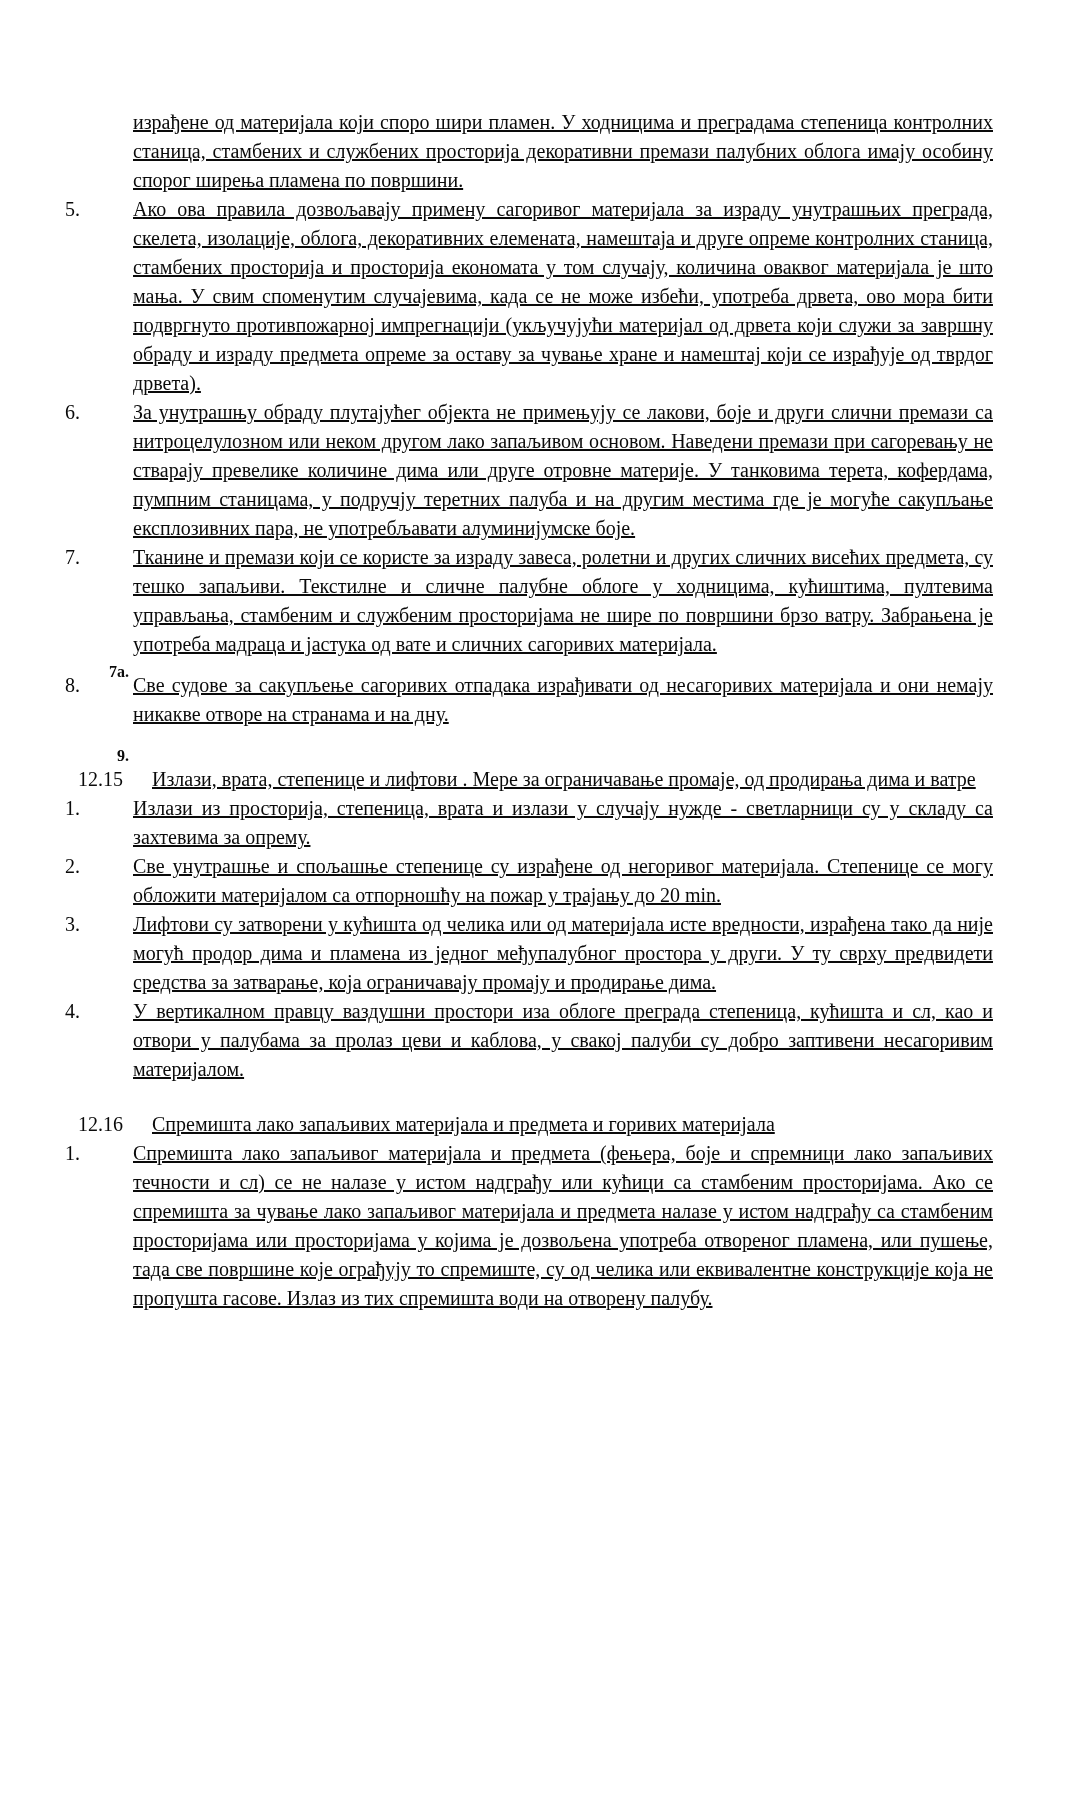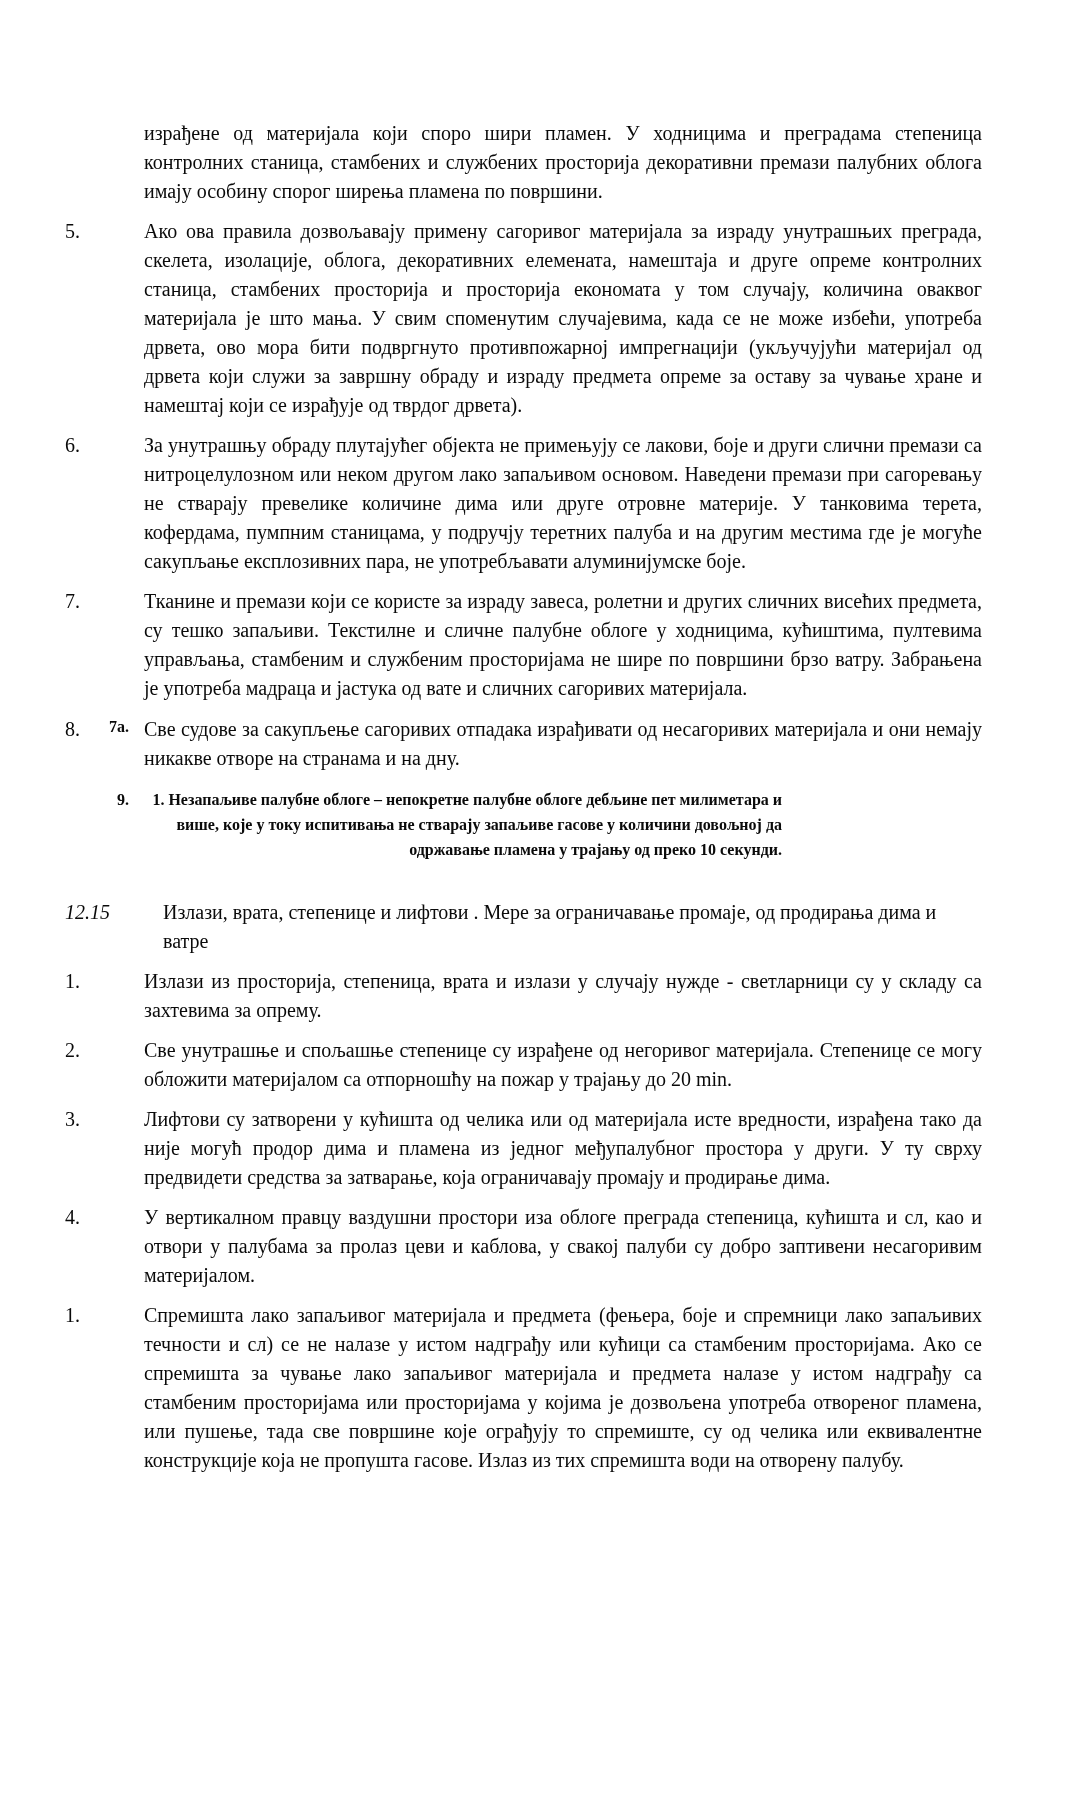--- a/index.html
+++ b/index.html
@@ -8,27 +8,27 @@
     box-sizing:border-box;
     width:1090px;height:1820px;
     padding:108px 97px 40px 65px;
     font-family:"Liberation Serif","DejaVu Serif",serif;
     font-size:20px;line-height:29px;color:#0a0a0a;
     background:#ffffff;
   }
   .block{position:relative;padding-left:68px;}
   .num{position:absolute;left:0;top:0;width:64px;white-space:nowrap;}
   .body{display:block;}
-  .part{margin:11px;}
+  .part{margin:0;text-decoration:underline;}
   .role-continuation{ text-align:justify; }
   .role-item{ text-align:justify; }
   .role-item-bold{ font-weight:700; text-align:right; line-height:25px; font-size:16px; }
   .role-item-bold .body{ max-width:660px; }
   .role-section-heading{ padding-left:87px; text-align:left; }
-  .role-section-heading .num{ left:0; width:74px;font-style:italic; }
+  .role-section-heading .num{ left:13px; width:74px; }
   .role-footnote{ padding-left:0; margin-left:-12px; text-align:left; }
   .gap-xs{ margin-top:12px; }
   .gap-sm{ margin-top:14px; }
   .gap-md{ margin-top:26px; }
   .gap-lg{ margin-top:36px; }
 </style>
 </head>
 <body>
 
 <main class="page">
@@ -62,21 +62,20 @@
   </div>
       <div class="block role-item gap-xs">
     <span class="num">8.</span>
     <div class="body">
           <div class="part">Све судове за сакупљење сагоривих отпадака израђивати од несагоривих материјала и они немају никакве отворе на странама и на дну.</div>
         </div>
   </div>
       <div class="block role-item-bold gap-sm">
     <span class="num">9.</span>
     <div class="body">
-          <div class="part">1. Незапаљиве палубне облоге – непокретне палубне облоге дебљине пет милиметара и више, које у току испитивања не стварају запаљиве гасове у количини довољној да одржавање пламена у трајању од преко 10 секунди.</div>
         </div>
   </div>
       <div class="block role-section-heading gap-lg">
     <span class="num">12.15</span>
     <div class="body">
           <div class="part">Излази, врата, степенице и лифтови . Мере за ограничавање промаје, од продирања дима и ватре</div>
         </div>
   </div>
       <div class="block role-item">
     <span class="num">1.</span>
@@ -95,20 +94,26 @@
     <div class="body">
           <div class="part">Лифтови су затворени у кућишта од челика или од материјала исте вредности, израђена тако да није могућ продор дима и пламена из једног међупалубног простора у други. У ту сврху предвидети средства за затварање, која ограничавају промају и продирање дима.</div>
         </div>
   </div>
       <div class="block role-item">
     <span class="num">4.</span>
     <div class="body">
           <div class="part">У вертикалном правцу ваздушни простори иза облоге преграда степеница, кућишта и сл, као и отвори у палубама за пролаз цеви и каблова, у свакој палуби су добро заптивени несагоривим материјалом.</div>
         </div>
   </div>
+      <div class="block role-section-heading gap-md">
+    <span class="num">12.16</span>
+    <div class="body">
+          <div class="part">Спремишта лако запаљивих материјала и предмета и горивих материјала</div>
+        </div>
+  </div>
       <div class="block role-item">
     <span class="num">1.</span>
     <div class="body">
           <div class="part">Спремишта лако запаљивог материјала и предмета (фењера, боје и спремници лако запаљивих течности и сл) се не налазе у истом надграђу или кућици са стамбеним просторијама. Ако се спремишта за чување лако запаљивог материјала и предмета налазе у истом надграђу са стамбеним просторијама или просторијама у којима је дозвољена употреба отвореног пламена, или пушење, тада све површине које ограђују то спремиште, су од челика или еквивалентне конструкције која не пропушта гасове. Излаз из тих спремишта води на отворену палубу.</div>
         </div>
   </div>
     </div>
 </main>
 
 </body></html>

